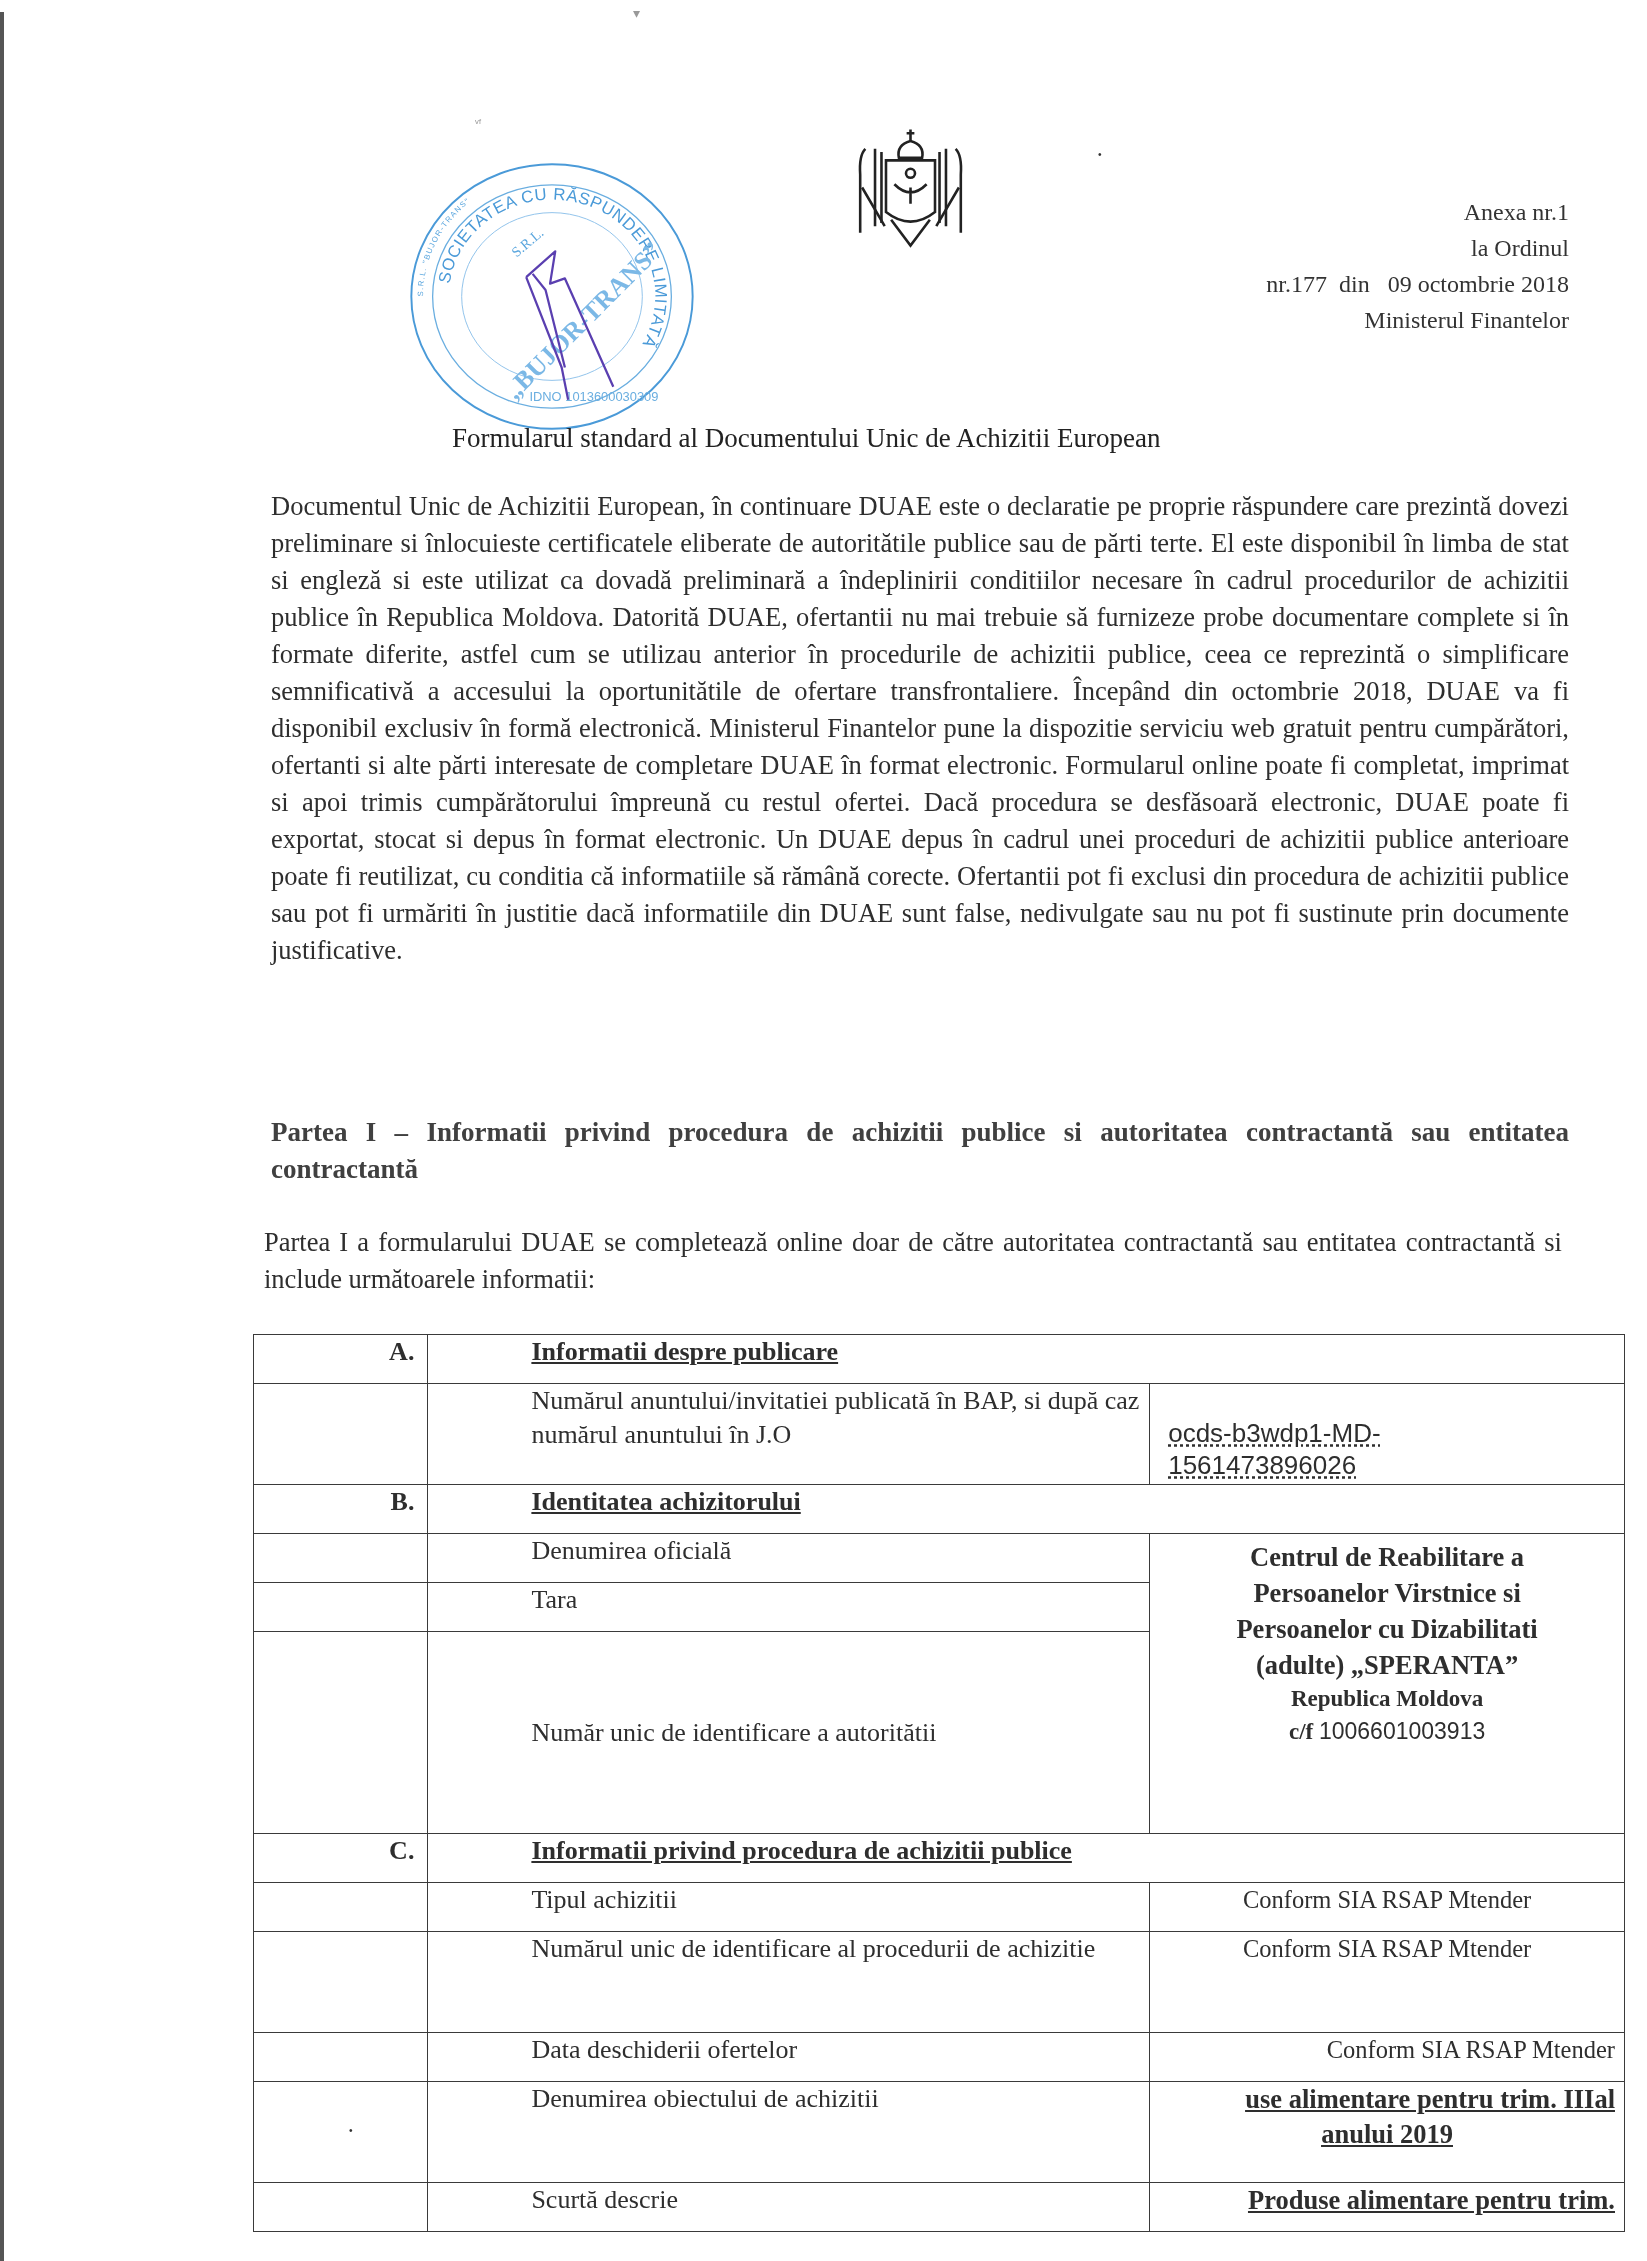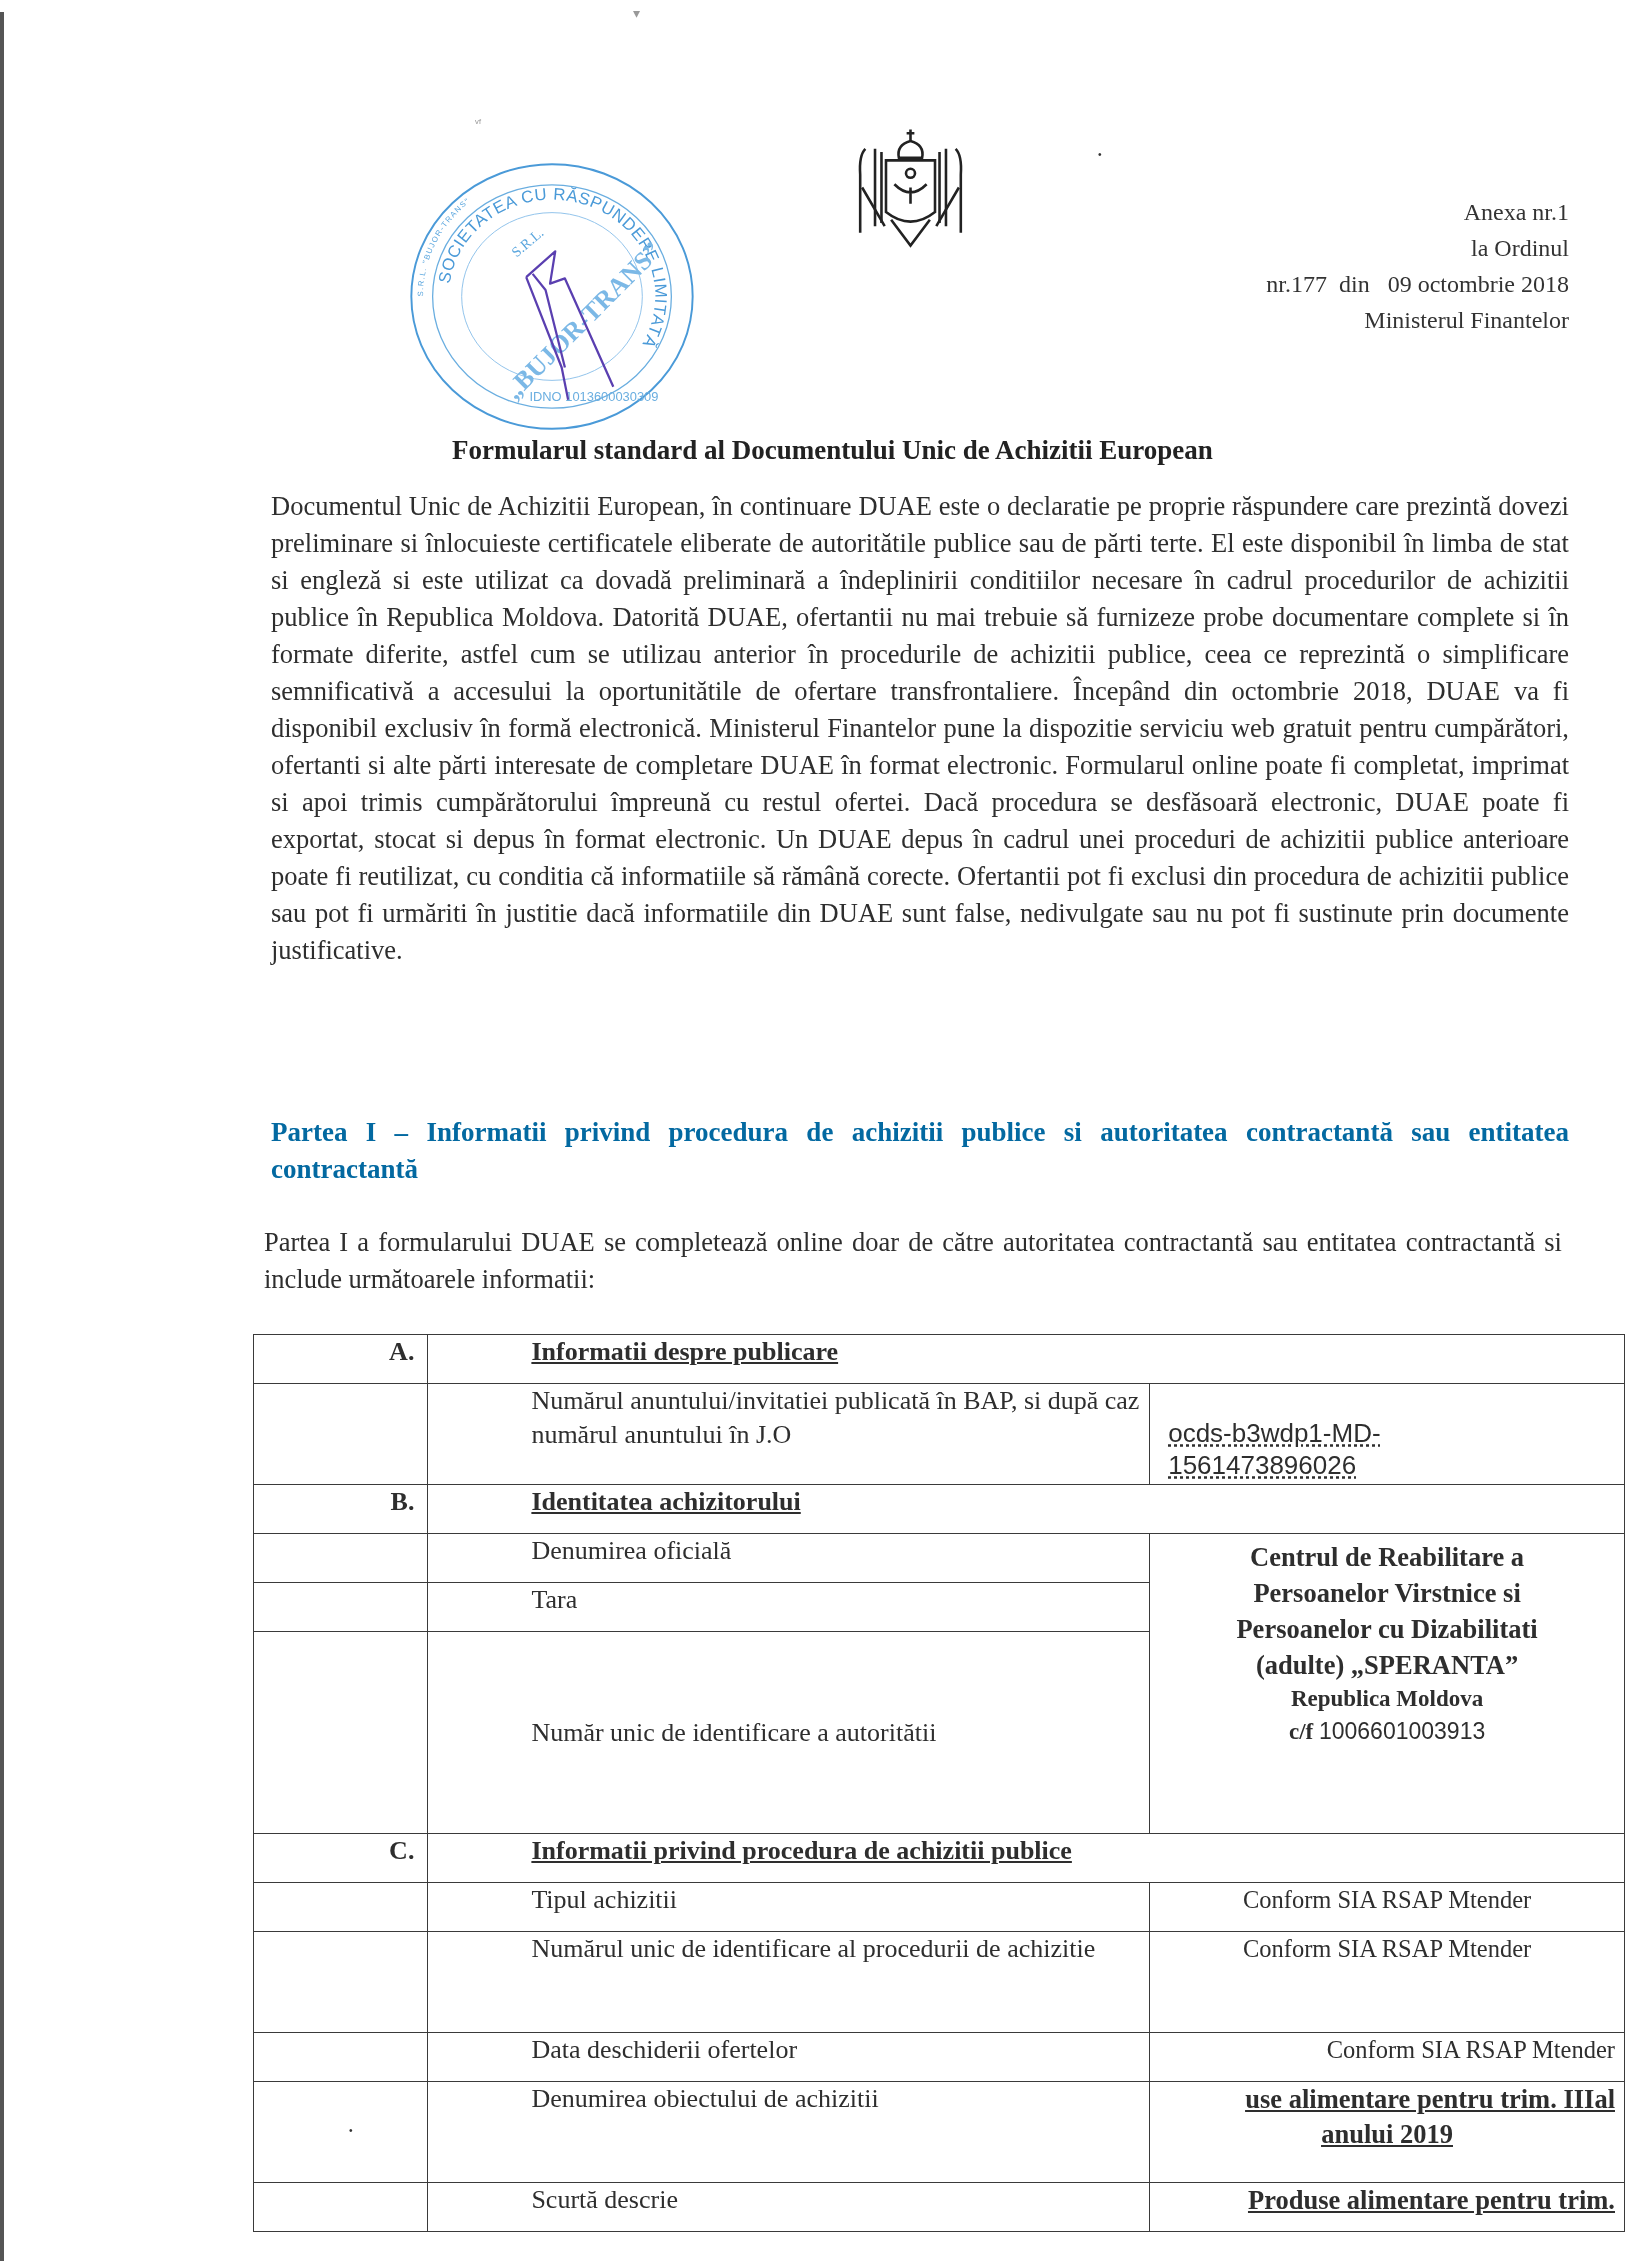--- a/index.html
+++ b/index.html
@@ -15,27 +15,27 @@
 
   
   .arms { position: absolute; left: 846px; top: 123px; width: 129px; height: 129px; }
   .arms svg { width: 100%; height: 100%; }
 
   
   .annex { position: absolute; right: 78px; top: 194px; text-align: right;
            font-size: 24px; line-height: 36px; color: #333; }
   .annex div { white-space: pre; }
 
-  .doc-title { position: absolute; left: 452px; top: 435px; font-size: 27px; font-weight: bold; color: #222; white-space: nowrap; text-align: center; }
+  .doc-title { position: absolute; left: 452px; top: 423px; font-size: 27px; font-weight: normal; color: #222; white-space: nowrap; text-align: center; }
 
   .intro { position: absolute; left: 271px; top: 488px; width: 1298px; font-size: 26.5px; line-height: 37px;
            text-align: justify; color: #2e2e2e; }
 
   .part-heading { position: absolute; left: 271px; top: 1114px; width: 1298px; font-size: 27px; line-height: 37px;
-                  font-weight: bold; text-align: justify; color: #0369a1; }
+                  font-weight: bold; text-align: justify; color: #404040; }
 
   .part-intro { position: absolute; left: 264px; top: 1224px; width: 1298px; font-size: 26.5px; line-height: 37px;
                 text-align: justify; color: #2e2e2e; }
 
   
   .form-table { position: absolute; left: 253px; top: 1334px; width: 1372px; border-collapse: collapse;
                 font-size: 26px; line-height: 34px; color: #2e2e2e; }
   .form-table td { border: 1.3px solid #3a3a3a; padding: 0 9px; vertical-align: top; }
   .c-letter { width: 150px; text-align: right; font-weight: bold; padding-right: 13px !important; }
   .c-label { width: 603px; padding-left: 103px !important; }

